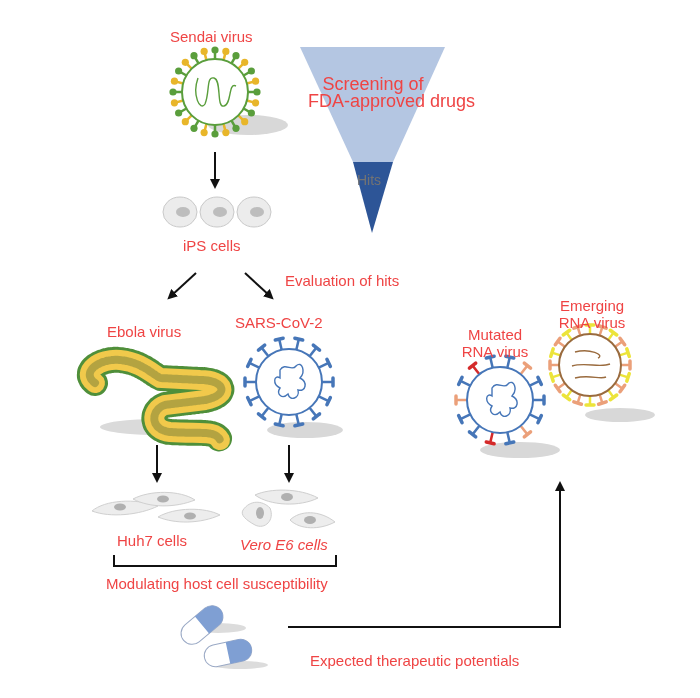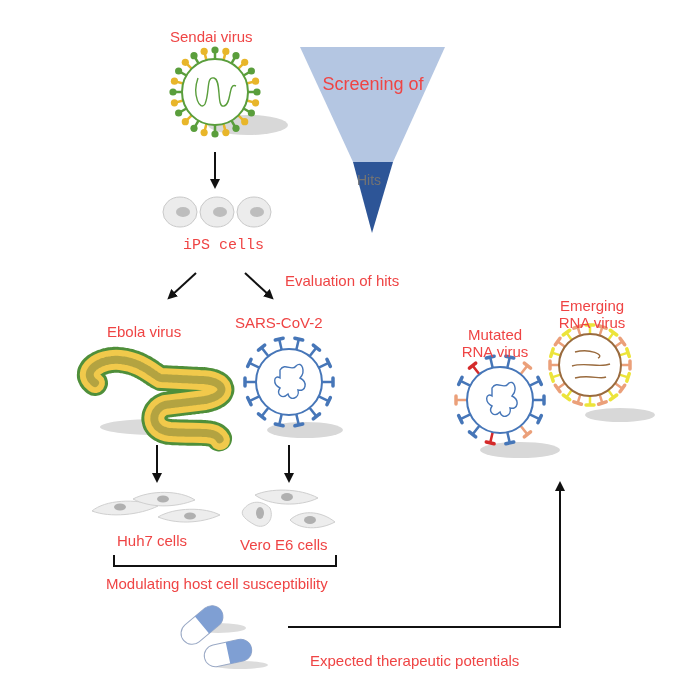--- a/index.html
+++ b/index.html
@@ -391,30 +391,31 @@
       <path d="M0,-11 L13,-11 A11,11 0 0 1 13,11 L0,11 Z" fill="#7f9fd3"></path>
     </g>
   </g>
 
   <path d="M288,627 L560,627 L560,486" fill="none" stroke="#111" stroke-width="2" marker-end="url(#ah)"></path>
 </svg>
 
 <div class="lbl" style="left:170px;top:28px;">Sendai virus</div>
 <div class="lbl ctr" style="left:318px;top:76px;width:110px;font-size:18px;line-height:17px;">
   <div>Screening of</div>
+  <div style="margin-left:-10px;margin-right:-10px;">FDA-approved drugs</div>
 </div>
 <div class="lbl" style="left:357px;top:172px;color:#737373;font-size:14px;">Hits</div>
-<div class="lbl" style="left:183px;top:237px;font-family:Liberation Mono, monospace;">iPS cells</div>
+<div class="lbl" style="left:183px;top:237px;">iPS cells</div>
 <div class="lbl" style="left:285px;top:272px;">Evaluation of hits</div>
 <div class="lbl" style="left:107px;top:323px;">Ebola virus</div>
 <div class="lbl" style="left:235px;top:314px;">SARS-CoV-2</div>
 <div class="lbl ctr" style="left:450px;top:326px;width:90px;line-height:17px;">
   <div>Mutated</div>
   <div>RNA virus</div>
 </div>
 <div class="lbl ctr" style="left:547px;top:297px;width:90px;line-height:17px;">
   <div>Emerging</div>
   <div>RNA virus</div>
 </div>
 <div class="lbl" style="left:117px;top:532px;">Huh7 cells</div>
-<div class="lbl" style="left:240px;top:536px;">Vero E6 cells</div>
+<div class="lbl" style="left:240px;top:536px;font-style:italic;">Vero E6 cells</div>
 <div class="lbl" style="left:106px;top:575px;">Modulating host cell susceptibility</div>
 <div class="lbl" style="left:310px;top:652px;">Expected therapeutic potentials</div>
 
 </body></html>

